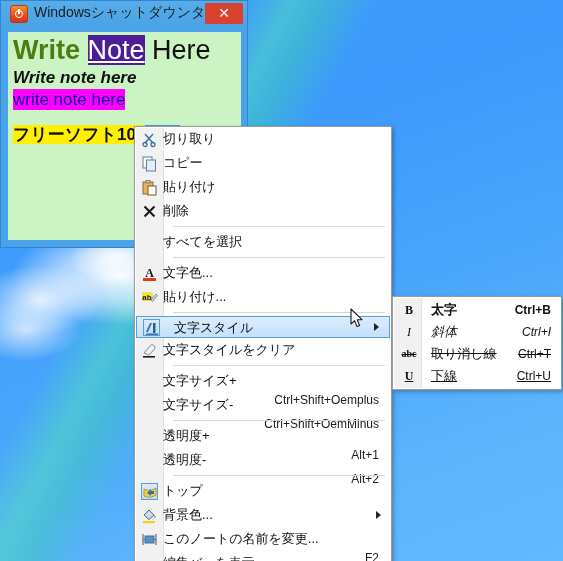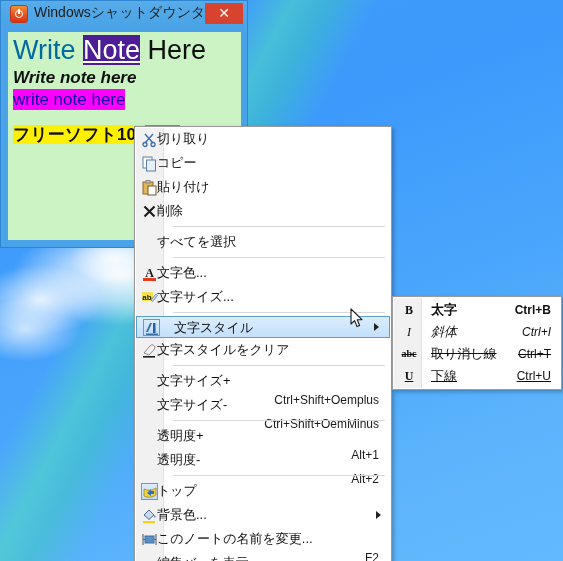--- a/index.html
+++ b/index.html
@@ -97,21 +97,21 @@
     box-sizing: border-box;
     overflow: hidden;
   }
   .note-line { white-space: nowrap; }
   #nl-head {
     position: absolute;
     left: 5px; top: 2px;
     font-size: 27px;
     line-height: 32px;
   }
-  #nl-head .w1 { color: #0369a1; }
+  #nl-head .w1 { color: #4d7c0f; font-weight: bold; }
   #nl-head .w2 { color: #ffffff; background: #4c1d95; text-decoration: underline; }
   #nl-head .w3 { color: #101010; margin-top: 35px; }
   #nl-italic {
     position: absolute;
     left: 5px; top: 36px;
     font-size: 17px;
     font-style: italic;
     font-weight: bold;
     color: #101010;
     line-height: 20px;
@@ -152,21 +152,21 @@
     left: 1px; top: 1px;
     width: 28px; bottom: 1px;
     background: #f1f1f1;
     border-right: 1px solid #e2e2e2;
     box-sizing: border-box;
   }
   .mi {
     position: relative;
     height: 24px;
     line-height: 24px;
-    padding-left: 22px;
+    padding-left: 28px;
     white-space: nowrap;
     cursor: pointer;
     z-index: 2;
   }
   .mi.sel {
     background: linear-gradient(to bottom, #dcedfd 0%, #c3e0fb 100%);
     border: 1px solid #5a9fd4;
     height: 22px;
     line-height: 22px;
     margin: 0 1px;
@@ -366,21 +366,21 @@
   </div>
 
   <div class="mi">
     <span class="ic">
       <svg class="gl" viewBox="0 0 17 17">
           <rect x="1" y="3" width="11" height="9" fill="#f5e14a"></rect>
           <text x="6" y="10.5" font-size="8" font-family="sans-serif" font-weight="bold" fill="#1a1a1a" text-anchor="middle">ab</text>
           <path d="M10 11 L15 5 L16.5 6.5 L11.5 12.5 Z" fill="#cfd8e6" stroke="#5a7fa8" stroke-width="0.8"></path>
         </svg>
     </span>
-    <span class="lbl">文字サイズ...</span>
+    <span class="lbl">貼り付け...</span>
   </div>
 
   <div class="msep"></div>
 
   <div class="mi sel">
     <span class="ic boxed">
       <svg class="gl" viewBox="0 0 17 17">
           <path d="M2 12 L6 3 L8 3 L4 12 Z" fill="#3b6fa8"></path>
           <rect x="9" y="3" width="2.5" height="10" fill="#2a5f9e"></rect>
           <rect x="2" y="13.5" width="12" height="1.5" fill="#3b6fa8"></rect>

